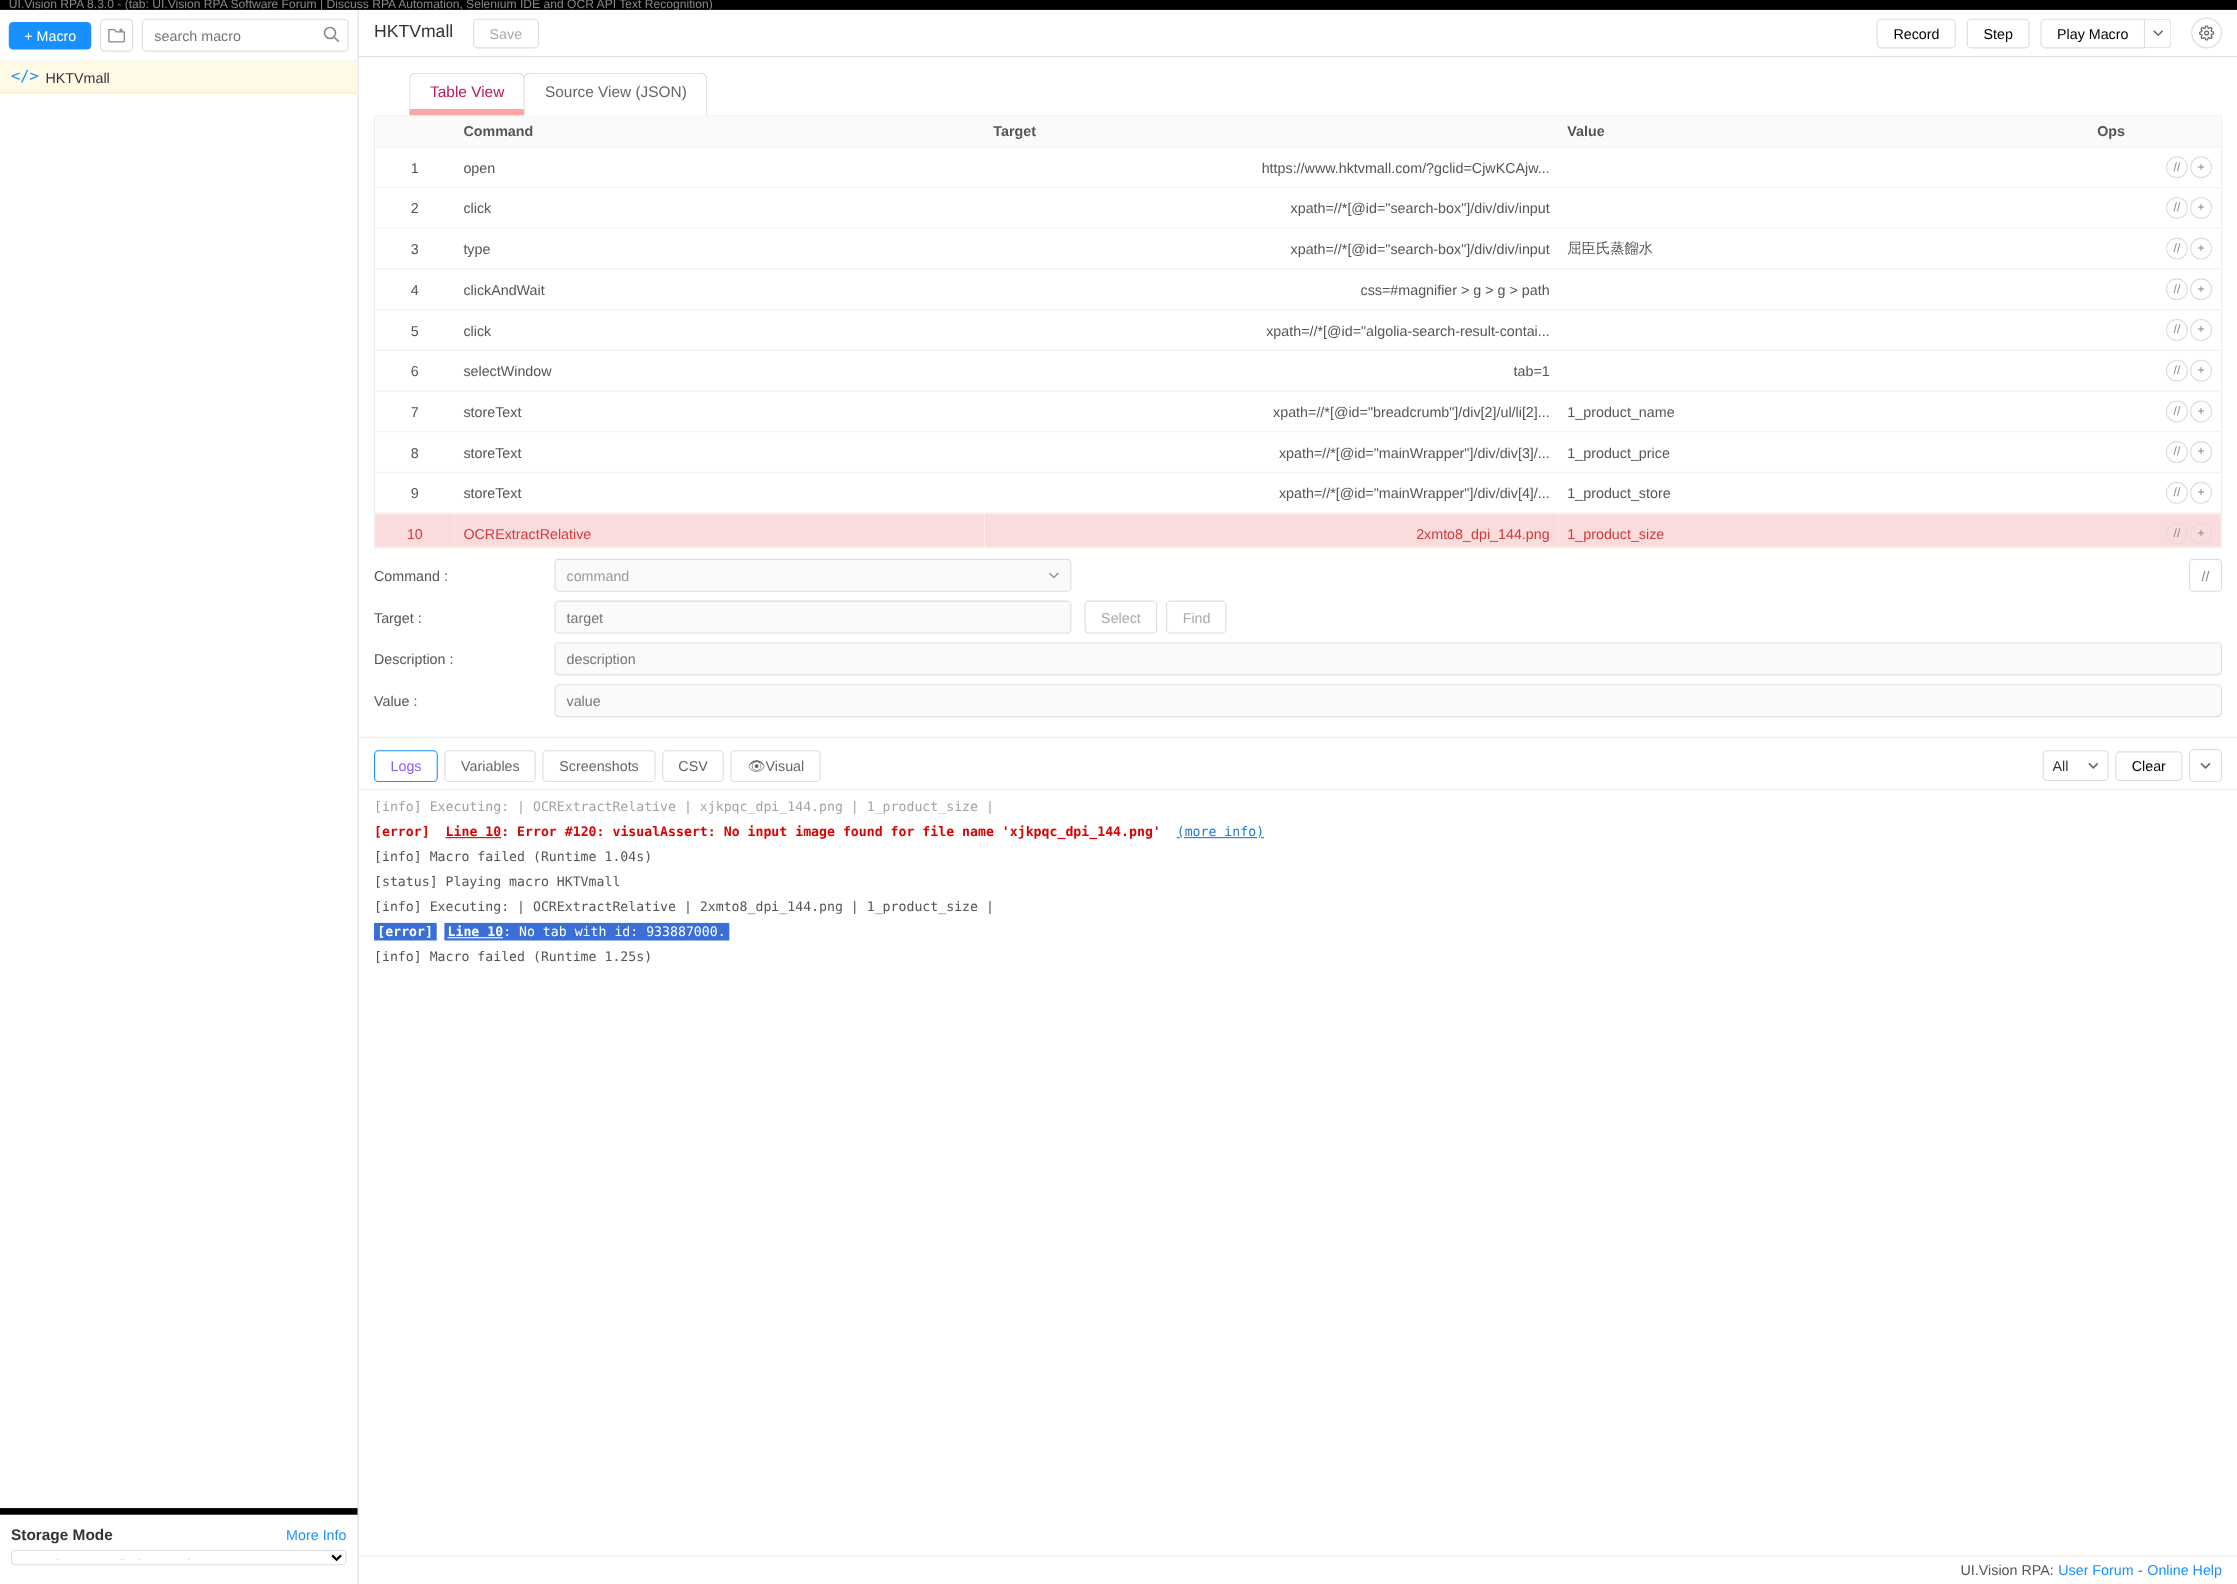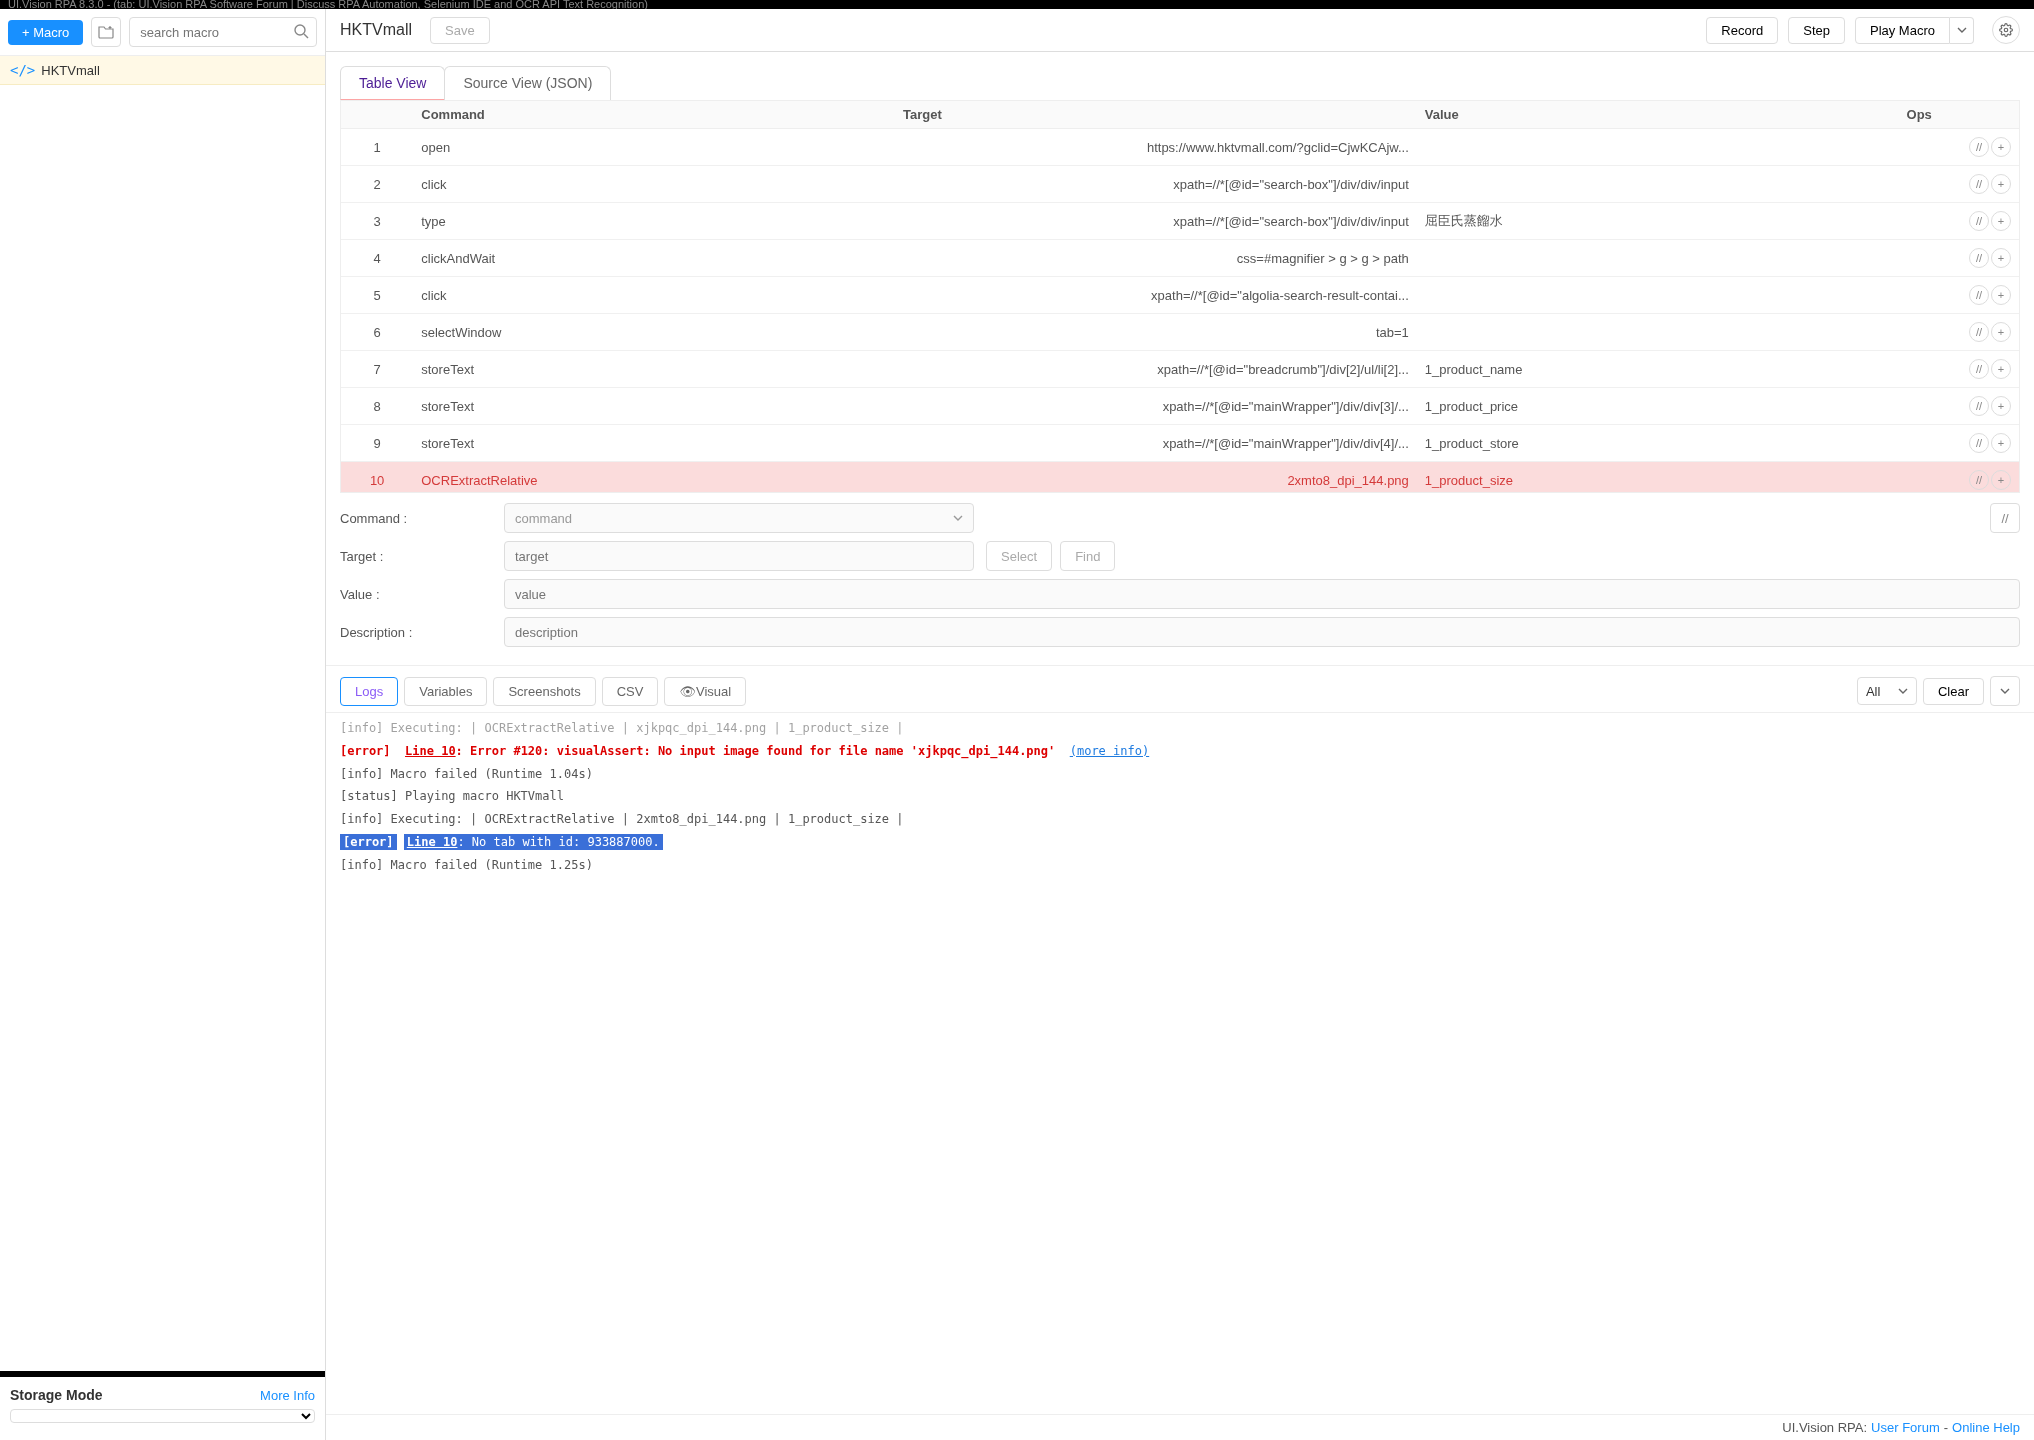--- a/index.html
+++ b/index.html
@@ -33,21 +33,21 @@
 .btn:disabled { color: #aaa; }
 .spacer { flex: 1; }
 .play-group { display: flex; align-items: stretch; }
 .play-group .btn { border-radius: 4px 0 0 4px; }
 .play-group .drop { border: 1px solid #ddd; border-left: none; border-radius: 0 4px 4px 0; width: 24px; display: flex; align-items: center; justify-content: center; cursor: pointer; }
 .gear-btn { width: 28px; height: 28px; border: 1px solid #ddd; border-radius: 50%; display: flex; align-items: center; justify-content: center; cursor: pointer; margin-left: 8px; }
 
 .tabs-row { padding: 14px 14px 0 14px; }
 .tabs { display: flex; gap: 0; border-bottom: 1px solid #eee;}
 .tab { padding: 8px 18px; border: 1px solid #ddd; border-bottom: none; border-radius: 6px 6px 0 0; font-size: 14px; cursor: pointer; background: #fff; margin-right: -1px; color: #666; }
-.tab.active { color: #4c1d95; border-bottom: 1px solid #fca5a5; }
+.tab.active { color: #be185d; border-bottom: 6px solid #fca5a5; margin-left: 32px; }
 
 .table-wrap { flex: 0 0 auto; margin: 0 14px; border: 1px solid #eee; border-top: none; position: relative; }
 .cmd-table { width: 100%; border-collapse: collapse; font-size: 13px; }
 .cmd-table th { text-align: left; font-weight: 600; color: #555; padding: 6px 8px; background: #fafafa; border-bottom: 1px solid #eee; font-size: 13px; }
 .cmd-table td { padding: 8px 8px; border-bottom: 1px solid #f0f0f0; color: #555; white-space: nowrap; overflow: hidden; text-overflow: ellipsis; }
 .cmd-table tr.err td { background: #fbdcdc; color: #d43a3a; }
 .col-idx { width: 36px; text-align: center; color: #888; }
 .col-cmd { width: 240px; }
 .col-target { width: 260px; max-width: 260px; text-align: right; }
 .col-value { width: 240px; }
@@ -289,29 +289,29 @@
           <div class="label">Target :</div>
           <div class="field">
             <input style="max-width: 470px;" placeholder="target">
             <div class="btns">
               <button class="btn" disabled="">Select</button>
               <button class="btn" disabled="">Find</button>
             </div>
           </div>
         </div>
         <div class="form-row">
+          <div class="label">Description :</div>
+          <div class="field">
+              <input placeholder="description" style="">
+            </div>
+        </div>
+        <div class="form-row">
           <div class="label">Value :</div>
           <div class="field">
               <input placeholder="value" style="">
-            </div>
-        </div>
-        <div class="form-row">
-          <div class="label">Description :</div>
-          <div class="field">
-              <input placeholder="description" style="">
             </div>
         </div>
       </div>
 
       <div class="logs-section">
         <div class="logs-tabwrap">
           <div class="log-tabs">
             <div class="log-tab active">Logs</div>
             <div class="log-tab">Variables</div>
             <div class="log-tab">Screenshots</div>

